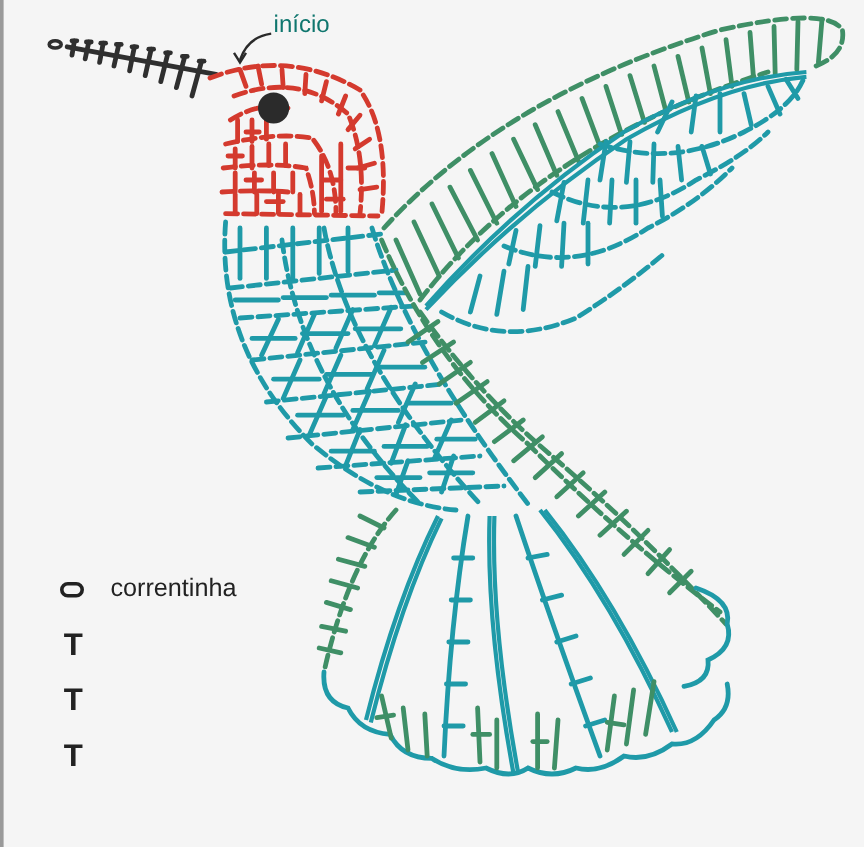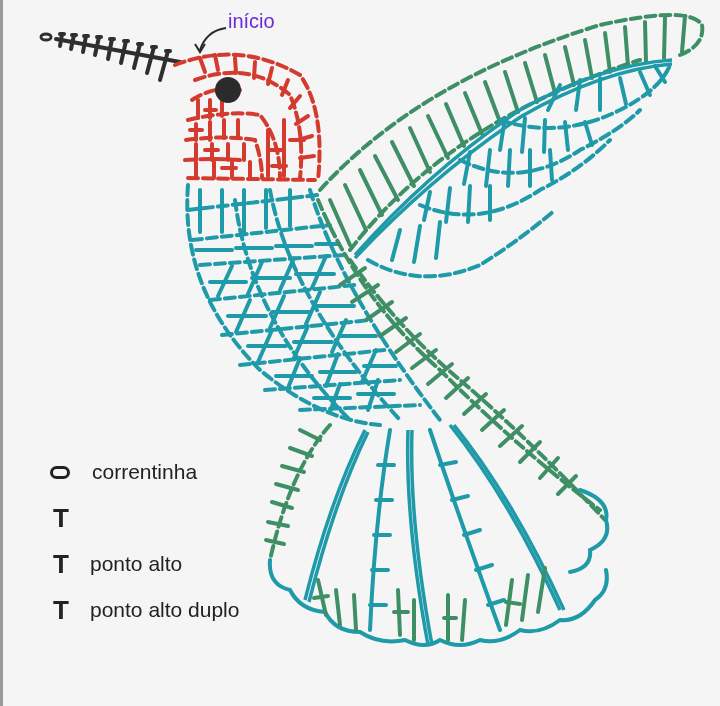--- a/index.html
+++ b/index.html
@@ -6,23 +6,23 @@
   body {
     width: 720px; height: 706px; overflow: hidden;
     background: #f5f5f5;
     font-family: "Liberation Sans", sans-serif;
     position: relative;
   }
   .edge { position: absolute; left: 0; top: 0; width: 3px; height: 706px; background: #9a9a9a; }
   svg.chart { position: absolute; left: 0; top: 0; }
   .label-inicio {
     position: absolute; left: 228px; top: 10px;
-    font-size: 20px; color: #6d28d9;
-  }
-  .legend { position: absolute; left: 44px; top: 449px; }
+    font-size: 20px; color: #0f766e;
+  }
+  .legend { position: absolute; left: 44px; top: 468px; }
   .legend-row {
     display: flex; align-items: center; height: 46px;
   }
   .legend-sym {
     width: 34px; display: flex; justify-content: center; align-items: center;
     font-size: 26px; font-weight: bold; color: #222;
   }
   .legend-sym.chain {
     width: 14px; height: 7px; border: 3px solid #222; border-radius: 8px;
     margin: 0 10px 0 6px; font-size: 0;
@@ -318,19 +318,17 @@
 <div class="legend">
   <div class="legend-row">
     <span class="legend-sym chain"></span>
     <span class="legend-text">correntinha</span>
   </div>
   <div class="legend-row">
     <span class="legend-sym">T</span>
   </div>
   <div class="legend-row">
     <span class="legend-sym">T</span>
-    <span class="legend-text">ponto alto</span>
   </div>
   <div class="legend-row">
     <span class="legend-sym">T</span>
-    <span class="legend-text">ponto alto duplo</span>
   </div>
 </div>
 
 </body></html>

